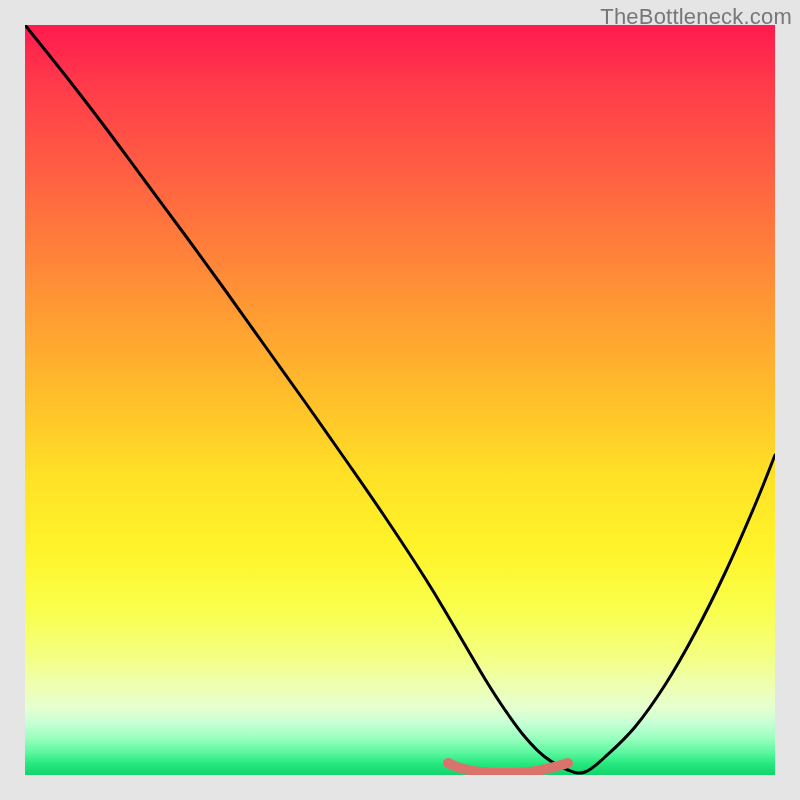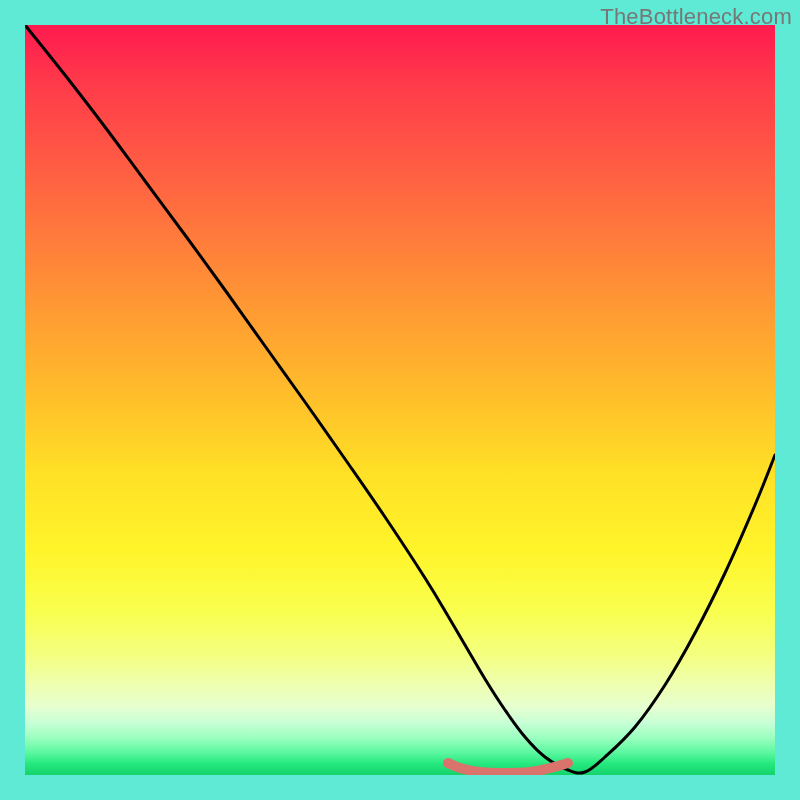--- a/index.html
+++ b/index.html
@@ -9,21 +9,21 @@
     height: 800px;
     background: #000;
     overflow: hidden;
   }
   .frame {
     position: absolute;
     left: 0;
     top: 0;
     width: 800px;
     height: 800px;
-    background: #5eead4;
+    background: #e5e5e5;
   }
   .plot-area {
     position: absolute;
     left: 25px;
     top: 25px;
     width: 750px;
     height: 750px;
     overflow: hidden;
   }
   .gradient {

